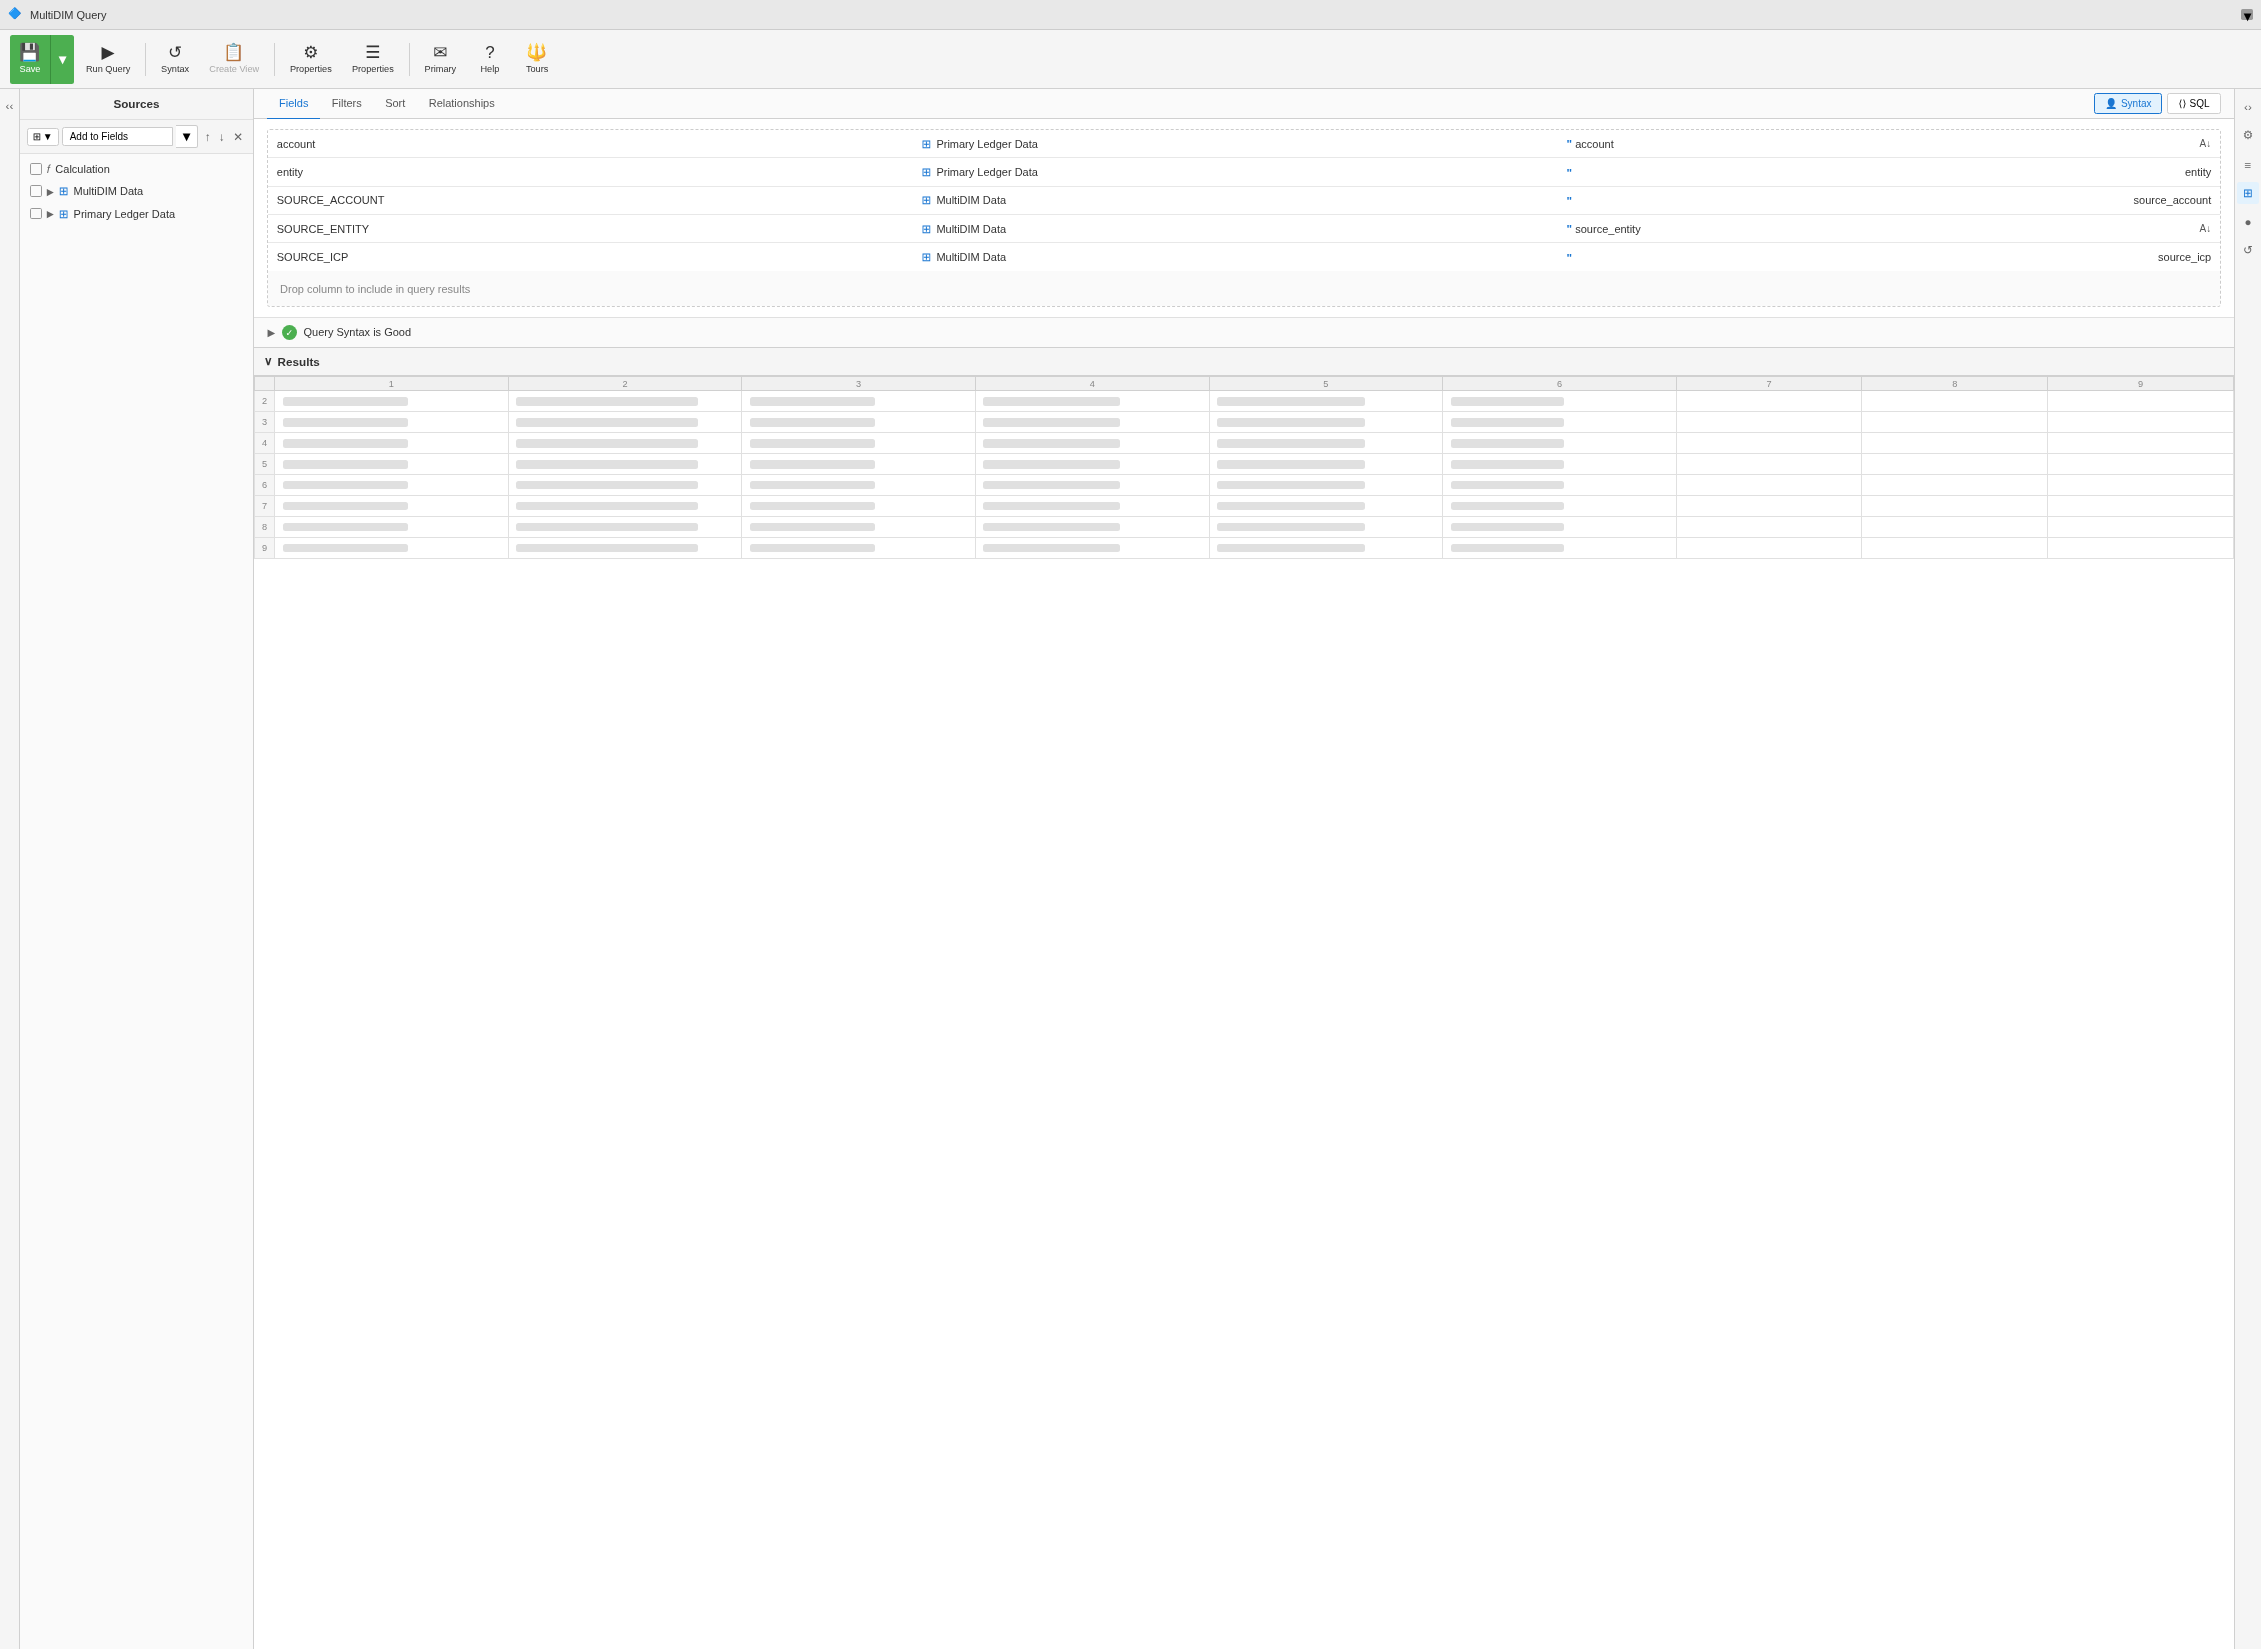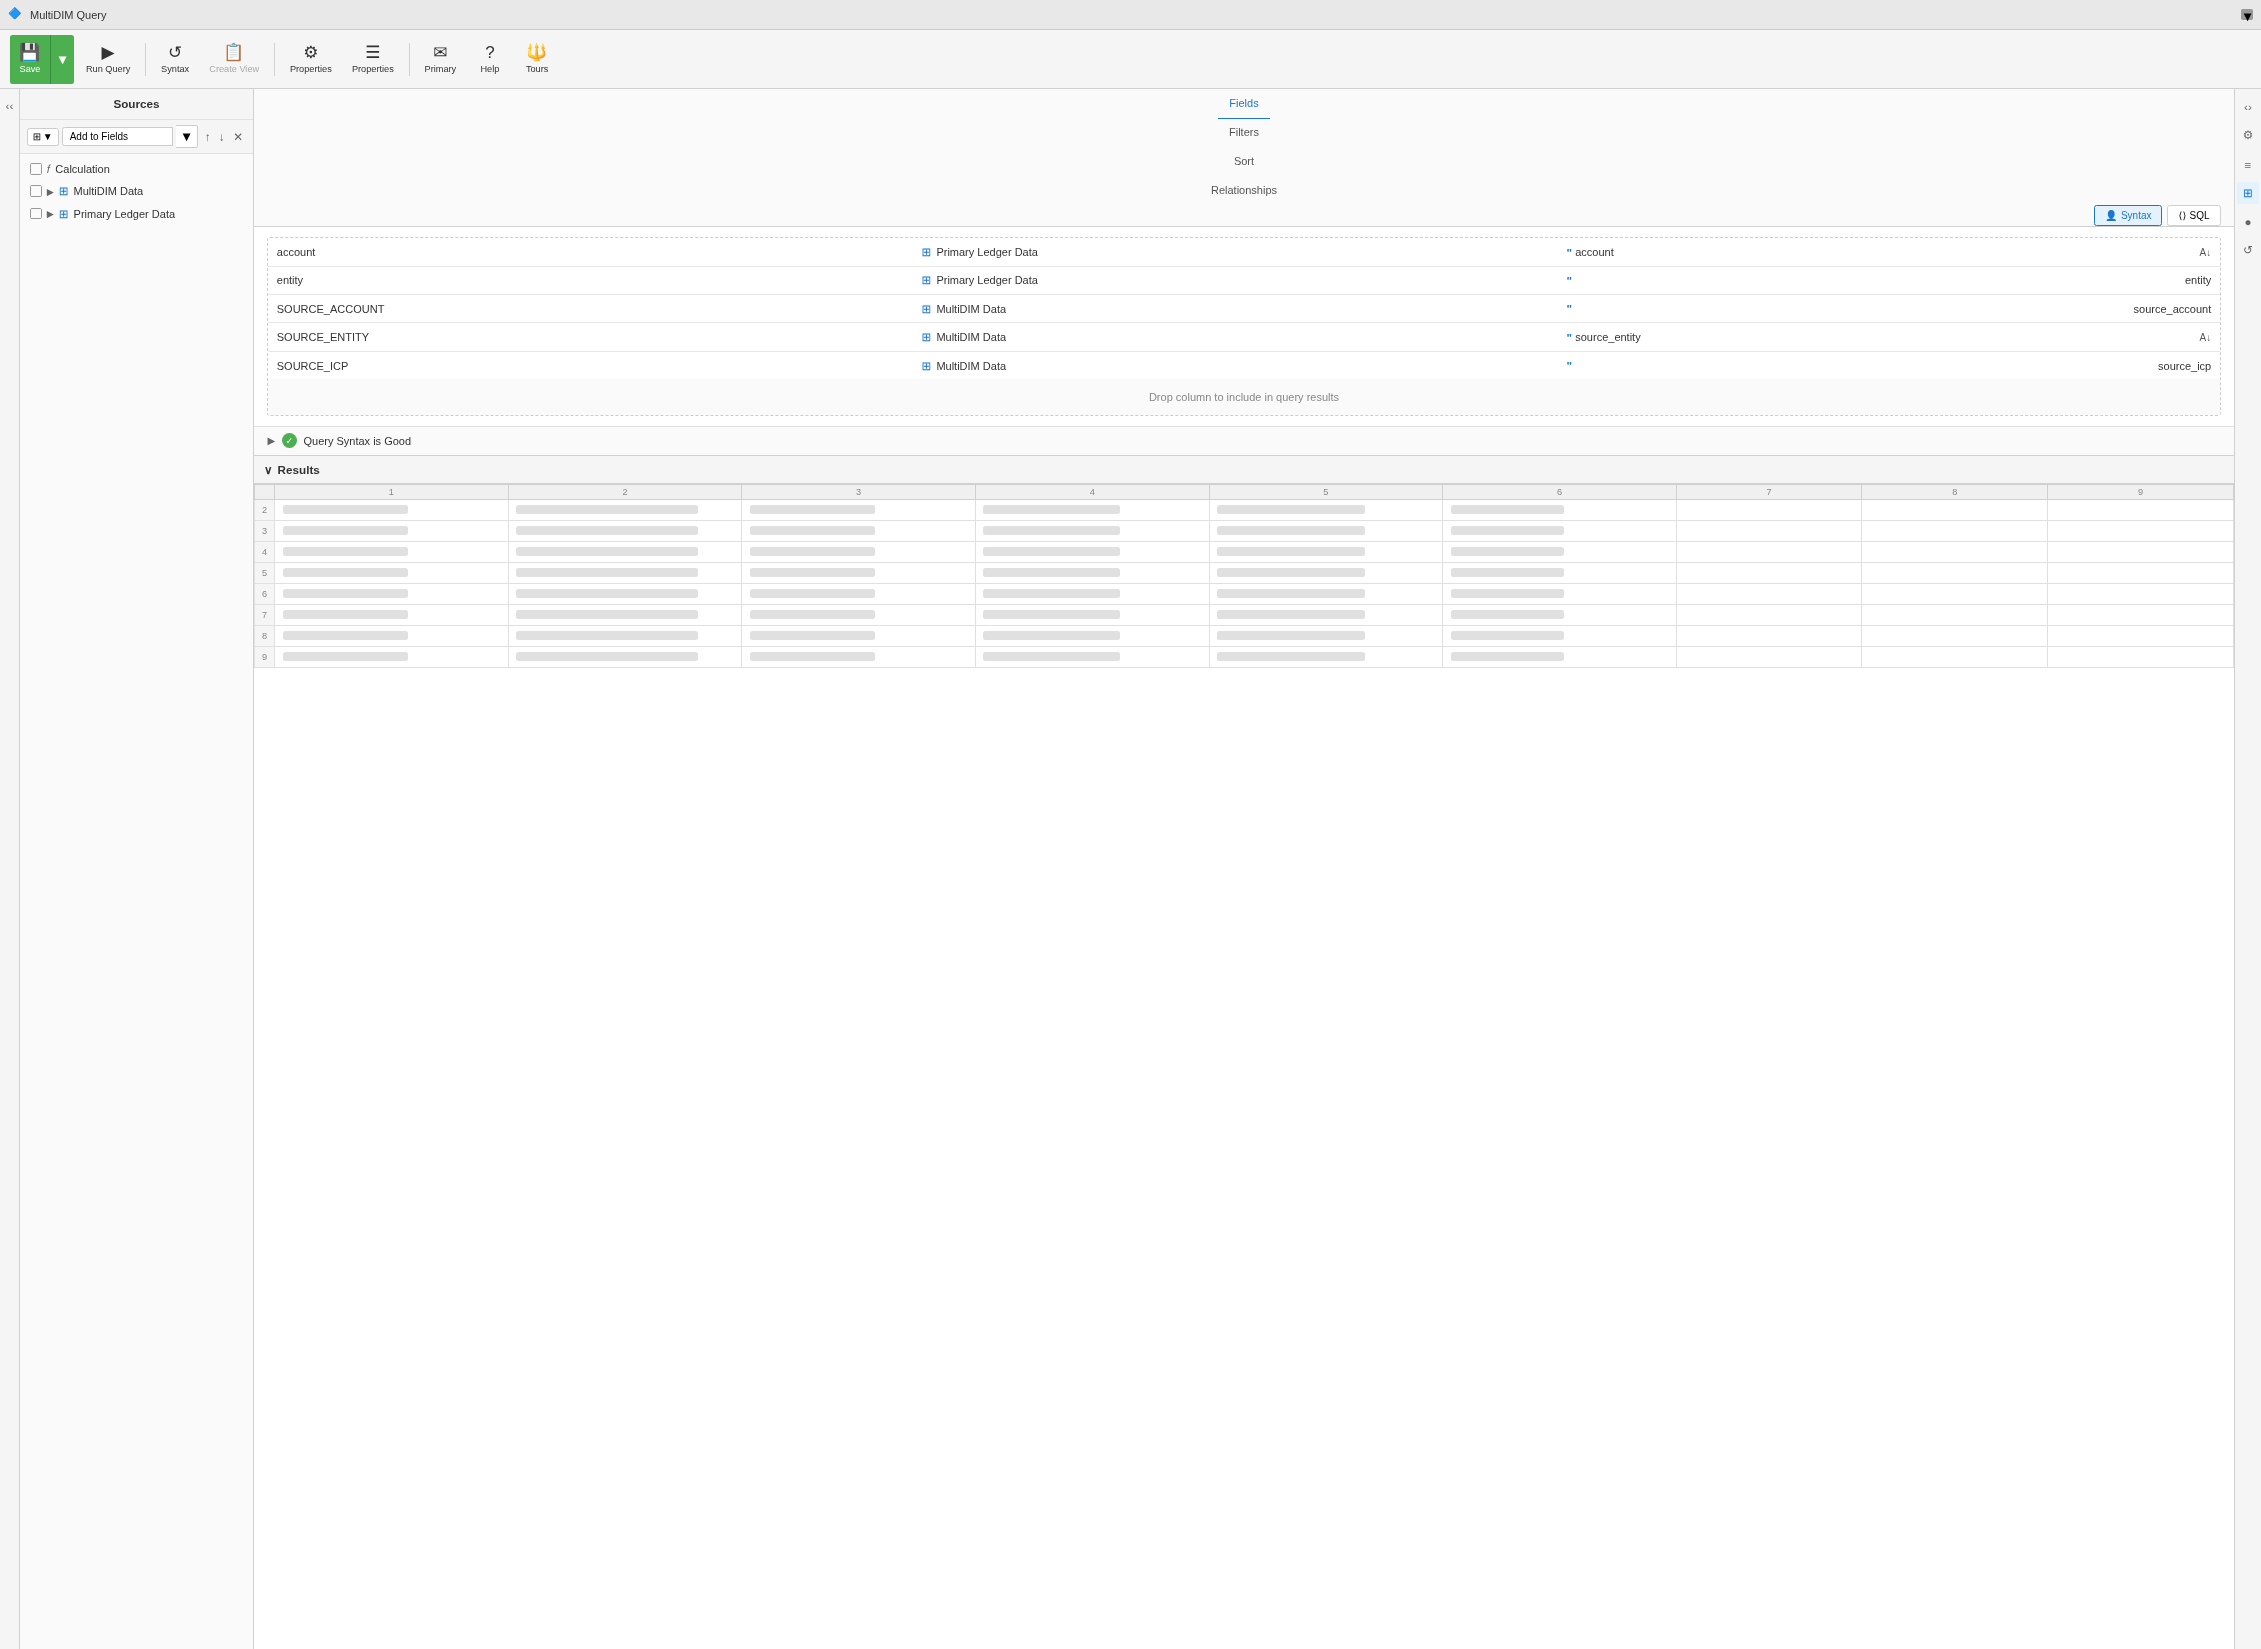--- a/index.html
+++ b/index.html
@@ -89,21 +89,20 @@
 
     
     .content-area { flex: 1; display: flex; flex-direction: column; overflow: hidden; }
 
     
     .query-builder { flex: 0 0 auto; border-bottom: 0.8px solid #d0d0d0; background: white; }
 
     .query-tabs-header {
       display: flex; align-items: center; padding: 0 13.4px; border-bottom: 0.8px solid #d0d0d0;
       background: #fafafa;
-      flex-direction: column;
     }
     .query-tab {
       padding: 8.4px 11.7px; cursor: pointer; font-size: 11px; color: #555;
       border-bottom: 1.7px solid transparent; margin-bottom: -0.8px;
     }
     .query-tab.active { color: #1976d2; border-bottom-color: #1976d2; font-weight: 500; }
 
     .builder-sql-toggle { margin-left: auto; display: flex; gap: 5px; }
     .toggle-btn {
       padding: 4.2px 10px; border: 0.8px solid #d0d0d0; border-radius: 2.5px; cursor: pointer;
@@ -120,21 +119,21 @@
     .fields-drop-zone {
       border: 1.7px dashed #ccc; border-radius: 3.3px; overflow: hidden;
     }
     .fields-row {
       display: grid; grid-template-columns: 1fr 1fr 1fr; padding: 6.7px 8.4px;
       border-bottom: 0.8px solid #e8e8e8; align-items: center; background: white;
       font-size: 11px;
     }
     .fields-row:last-of-type { border-bottom: none; }
     .drop-hint {
-      padding: 11.7px; text-align: center; color: #888; font-size: 11px;
+      padding: 11.7px; text-align: left; color: #888; font-size: 11px;
       background: #fafafa;
     }
     .source-cell { display: flex; align-items: center; gap: 5px; }
     .source-col-cell { display: flex; align-items: center; gap: 3.3px; justify-content: space-between; }
     .quote-icon { color: #1976d2; font-weight: bold; font-size: 11.7px; }
     .sort-indicator { color: #555; font-size: 10px; margin-left: auto; }
 
     
     .query-syntax {
       display: flex; align-items: center; padding: 6.7px 13.4px; gap: 6.7px;

